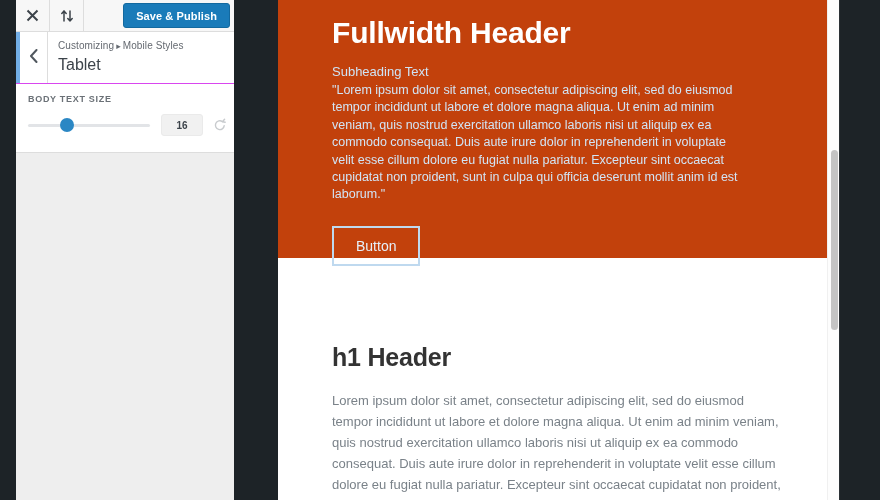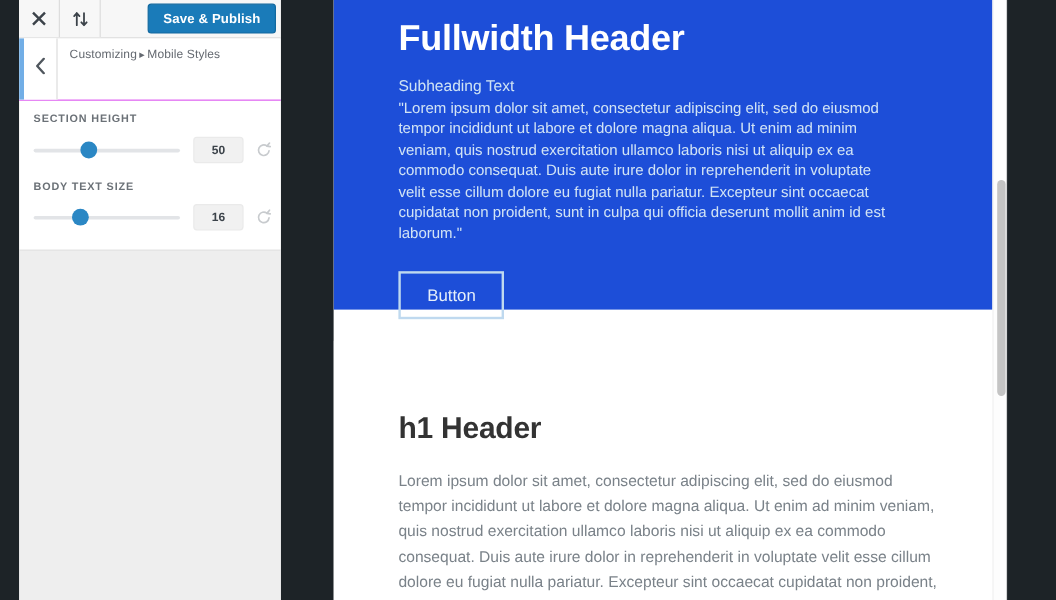--- a/index.html
+++ b/index.html
@@ -90,21 +90,21 @@
   .gutter { width: 44px; height: 500px; background: #1d2327; flex: none; }
 
   
   .preview-wrap { position: relative; flex: 1; height: 500px; background: #1d2327; }
   .preview {
     position: absolute; top: 0; left: 0;
     width: 562px; height: 500px;
     background: #ffffff; overflow: hidden;
   }
   .hero {
-    background: #1d4ed8; padding: 14px 54px 0 54px; height: 258px;
+    background: #c2410c; padding: 14px 54px 0 54px; height: 258px;
   }
   .hero-title {
     color: #ffffff; font-size: 30px; font-weight: bold;
     line-height: 38px; letter-spacing: -.2px;
   }
   .hero-sub {
     color: #cfe3f4; font-size: 13px; line-height: 16px; margin-top: 12px;
   }
   .hero-body {
     color: #d2e4f5; font-size: 12.5px; line-height: 17.4px; margin-top: 2px;
@@ -171,41 +171,26 @@
         <span>
           <svg width="10" height="14" viewBox="0 0 10 14">
             <path d="M7.5 1 L2 7 L7.5 13" stroke="#50575e" stroke-width="2" fill="none" stroke-linecap="round" stroke-linejoin="round"></path>
           </svg>
         </span>
       </div>
       <div class="cz-titles">
         <div class="cz-breadcrumb">
           <span>Customizing</span><span class="sep">▸</span><span>Mobile Styles</span>
         </div>
+        <div class="cz-panel-title">Tablet</div>
       </div>
     </div>
 
     <div class="cz-controls">
 
-      <div class="ctrl">
-        <div class="ctrl-label">Section Height</div>
-        <div class="ctrl-row">
-          <div class="slider">
-            <div class="slider-track"></div>
-            <div class="slider-thumb" style="left: 38.88px;"></div>
-          </div>
-          <div class="num-box">50</div>
-          <div class="reset-btn">
-            <svg width="14" height="14" viewBox="0 0 14 14">
-              <path d="M11.2 7.6 A4.4 4.4 0 1 1 9.4 3.6" stroke="#c8cbce" stroke-width="1.4" fill="none" stroke-linecap="round"></path>
-              <path d="M11.6 1.2 L9.4 3.8 L12.2 4.2" stroke="#c8cbce" stroke-width="1.4" fill="none" stroke-linecap="round" stroke-linejoin="round"></path>
-            </svg>
-          </div>
-        </div>
-      </div>
 
 
       <div class="ctrl">
         <div class="ctrl-label">Body Text Size</div>
         <div class="ctrl-row">
           <div class="slider">
             <div class="slider-track"></div>
             <div class="slider-thumb" style="left: 32.4px;"></div>
           </div>
           <div class="num-box">16</div>

